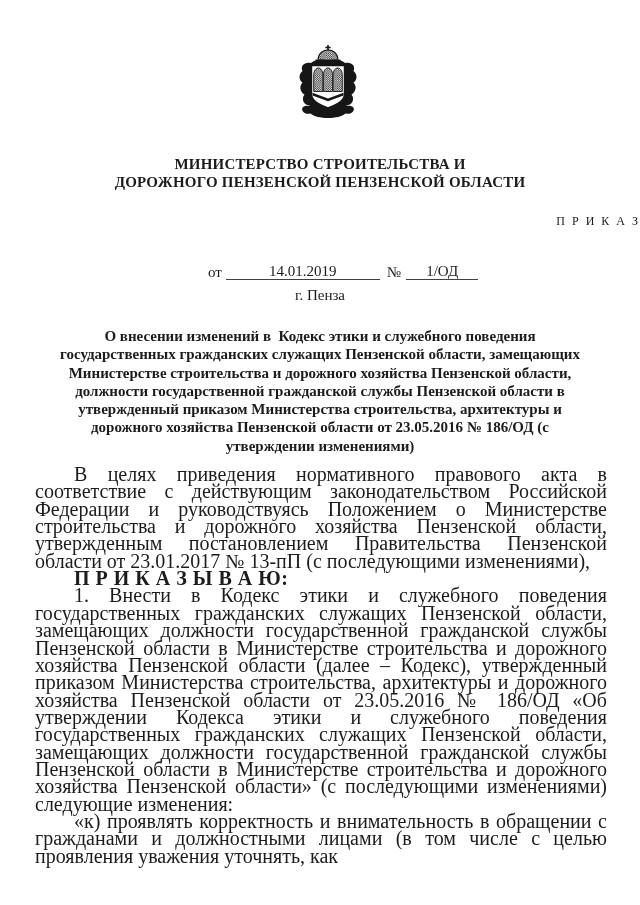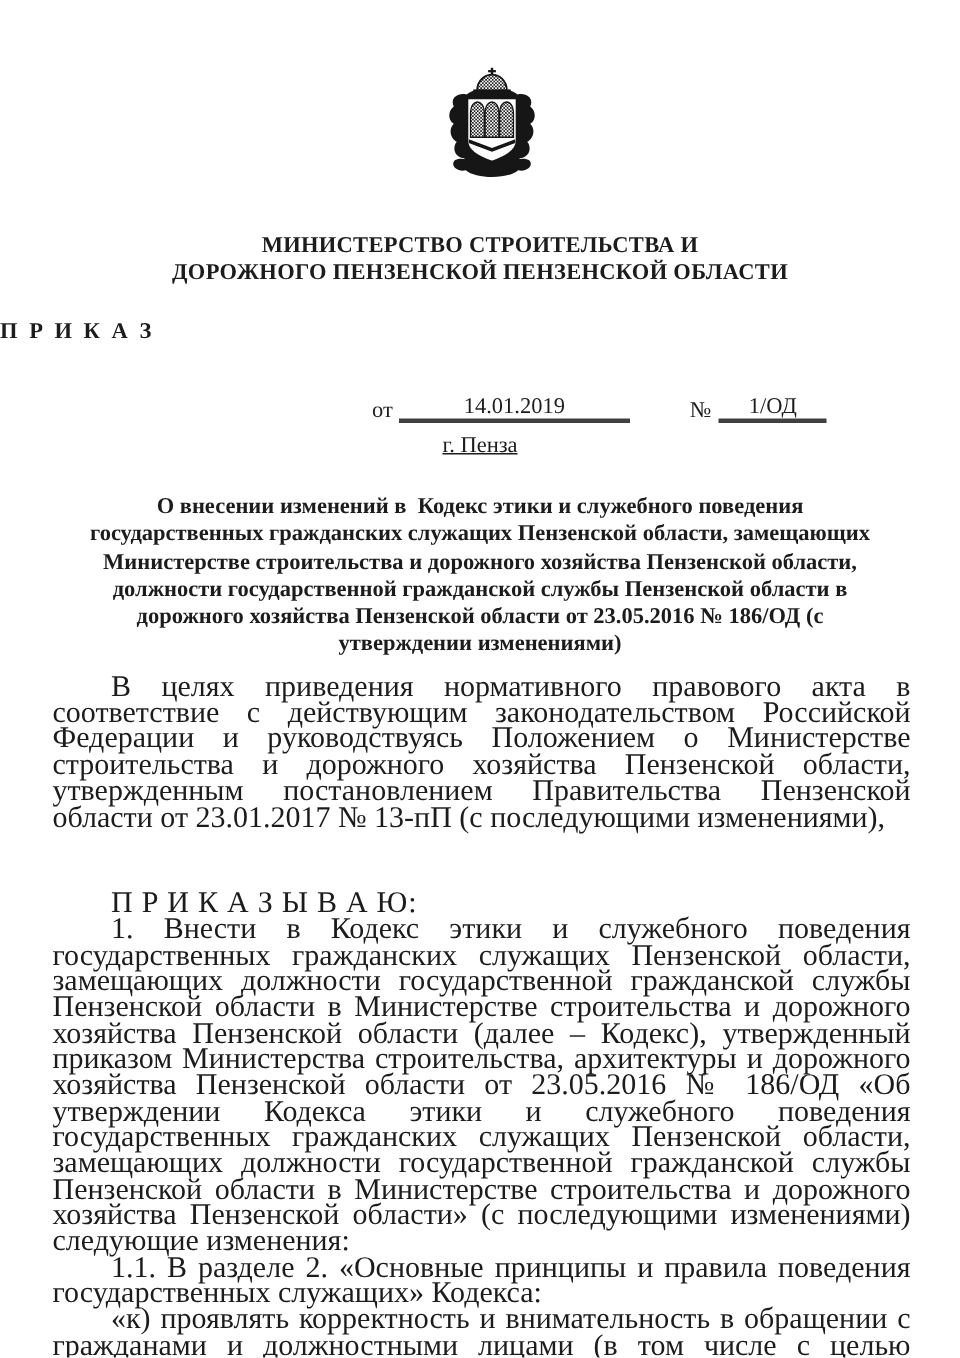--- a/index.html
+++ b/index.html
@@ -20,69 +20,68 @@
     margin-top:30px;
     text-align:center;
     font-weight:bold;
     font-size:15px;
     line-height:18px;
     letter-spacing:.2px;
   }
 
   .doc-type{
     margin-top:21px;
-    text-align:left;
-    font-weight:bold;
-    font-size:15px;
+    text-align:right;
+    font-weight:normal;
+    font-size:12px;
     letter-spacing:2px;
     line-height:18px;
   }
 
   .req-row{
     margin-top:33px;
     margin-left:208px;
     font-size:15px;
     line-height:16px;
     white-space:nowrap;
   }
-  .req-row .lbl{display:inline-block;vertical-align:bottom;margin-left:40px;}
+  .req-row .lbl{display:inline-block;vertical-align:bottom;}
   .u-cell{
     display:inline-block;vertical-align:bottom;
-    border-bottom:3px solid #404040;
+    border-bottom:1px solid #404040;
     text-align:center;
   }
   .u-date{width:154px;margin-left:4px;}
   .u-num{width:72px;margin-left:5px;}
   .num-lbl{margin-left:7px;}
 
   .place{
     margin-top:7px;
     text-align:center;
     font-size:15px;
     line-height:16px;
-    text-decoration:underline;
   }
 
   .order-title{
     margin-top:24px;
     text-align:center;
     font-weight:bold;
     font-size:15px;
     line-height:18.3px;
   }
   .order-title div{white-space:pre-wrap;}
 
   .body-text{
     margin:11px 33px 0 35px;
     font-size:20px;
     line-height:17.35px;
     text-align:justify;
   }
   .body-text p{margin:0;text-indent:39px;}
-  .body-text p.b{font-weight:normal;letter-spacing:.5px;margin-top:40px;}
+  .body-text p.b{font-weight:bold;letter-spacing:.5px;}
 </style>
 </head>
 <body>
 
 <div class="page">
 
   <div class="emblem">
     <svg viewBox="0 0 64 80" width="64" height="80" xmlns="http://www.w3.org/2000/svg">
       <defs>
         <pattern id="chk" width="2.2" height="2.2" patternUnits="userSpaceOnUse">
@@ -123,25 +122,25 @@
     <span class="lbl">от</span><span class="u-cell u-date">14.01.2019</span><span class="lbl num-lbl">№</span><span class="u-cell u-num">1/ОД</span>
   </div>
 
   <div class="place">г. Пенза</div>
 
   <div class="order-title">
     <div>О внесении изменений в  Кодекс этики и служебного поведения</div>
     <div>государственных гражданских служащих Пензенской области, замещающих</div>
     <div>Министерстве строительства и дорожного хозяйства Пензенской области,</div>
     <div>должности государственной гражданской службы Пензенской области в</div>
+    <div>утвержденный приказом Министерства строительства, архитектуры и</div>
     <div>дорожного хозяйства Пензенской области от 23.05.2016 № 186/ОД (с</div>
     <div>утверждении изменениями)</div>
   </div>
 
   <div class="body-text">
     <p>В целях приведения нормативного правового акта в соответствие с действующим законодательством Российской Федерации и руководствуясь Положением о Министерстве строительства и дорожного хозяйства Пензенской области, утвержденным постановлением Правительства Пензенской области от 23.01.2017 № 13-пП (с последующими изменениями),</p>
     <p class="b">П Р И К А З Ы В А Ю:</p>
     <p>1. Внести в Кодекс этики и служебного поведения государственных гражданских служащих Пензенской области, замещающих должности государственной гражданской службы Пензенской области в Министерстве строительства и дорожного хозяйства Пензенской области (далее – Кодекс), утвержденный приказом Министерства строительства, архитектуры и дорожного хозяйства Пензенской области от 23.05.2016 № 186/ОД «Об утверждении Кодекса этики и служебного поведения государственных гражданских служащих Пензенской области, замещающих должности государственной гражданской службы Пензенской области в Министерстве строительства и дорожного хозяйства Пензенской области» (с последующими изменениями) следующие изменения:</p>
-    <p>1.1. В разделе 2. «Основные принципы и правила поведения государственных служащих» Кодекса:</p>
     <p>«к) проявлять корректность и внимательность в обращении с гражданами и должностными лицами (в том числе с целью проявления уважения уточнять, как</p>
   </div>
 
 </div>
 
 </body></html>

